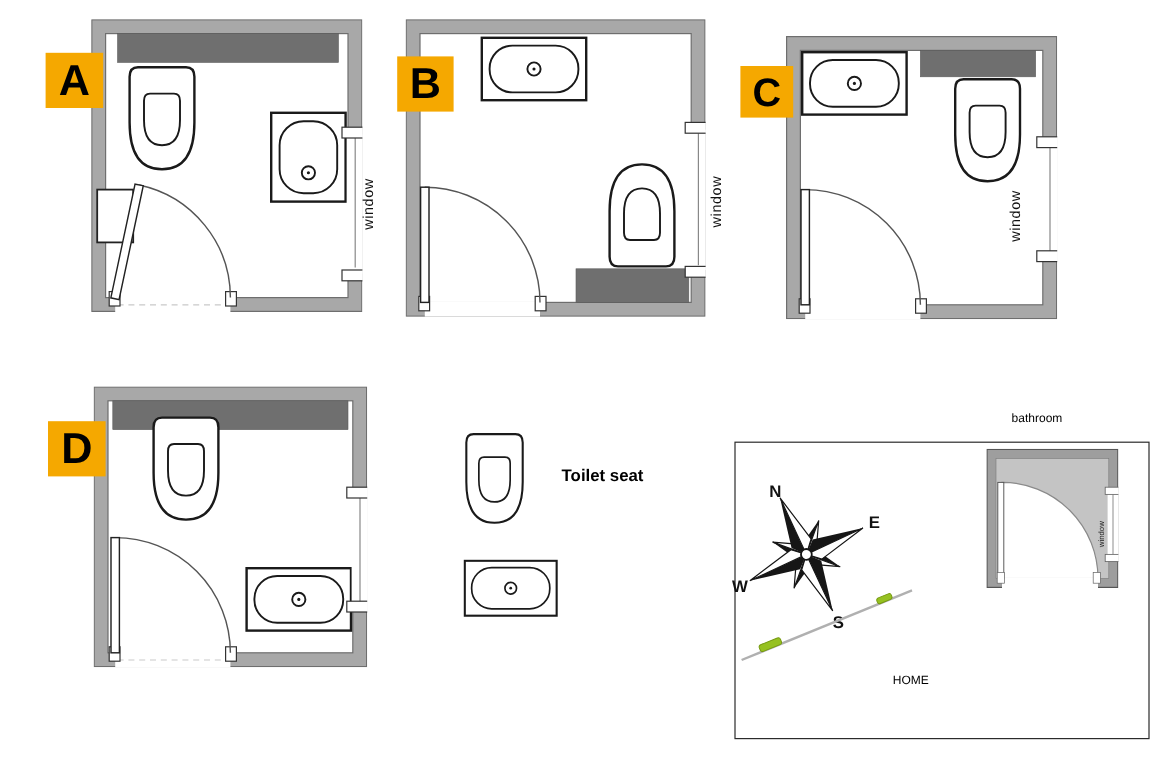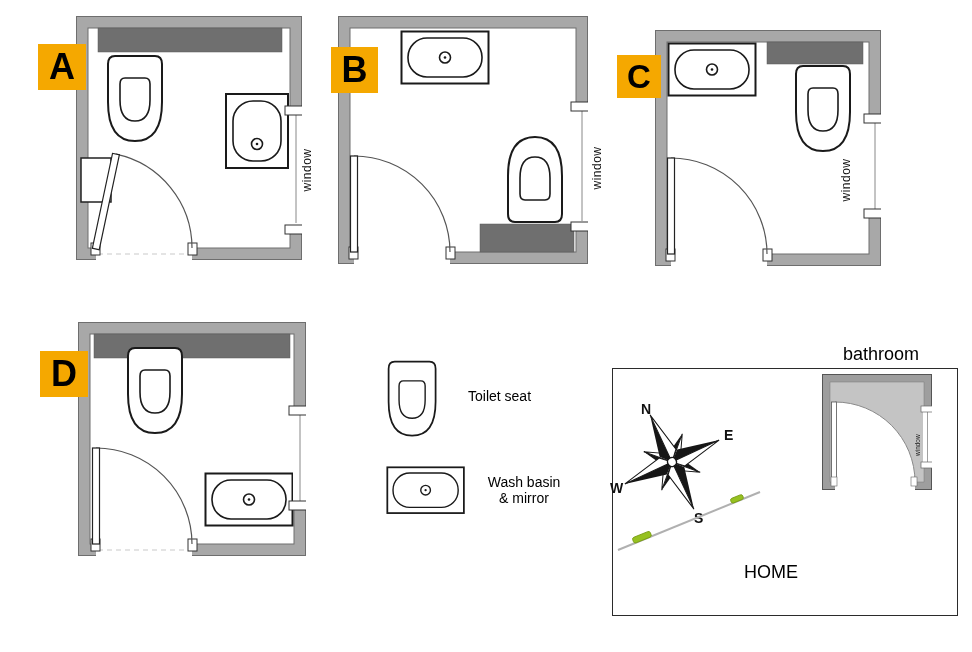--- a/index.html
+++ b/index.html
@@ -13,21 +13,21 @@
   .abs{position:absolute;}
   .plan-label{
     position:absolute;display:flex;align-items:center;justify-content:center;
     background:var(--accent-yellow);color:#000;font-weight:bold;font-size:36px;
     line-height:1;z-index:5;
   }
   .vtext{
     position:absolute;text-align:center;transform:rotate(-90deg);
     font-size:12px;color:#111;letter-spacing:0.5px;
   }
-  .caption{position:absolute;font-size:18px;color:#000;}
+  .caption{position:absolute;font-size:10px;color:#000;}
   .legend-text{position:absolute;font-size:14px;color:#000;}
   .home-outline{position:absolute;border:1.5px solid #2b2b2b;background:#fff;}
   
   .room-outer{fill:var(--wall-gray);stroke:#6e6e6e;stroke-width:1;}
   .room-inner{fill:#fff;stroke:#6e6e6e;stroke-width:1;}
   .dark-bar{fill:var(--dark-gray);stroke:#5a5a5a;stroke-width:0.5;}
   .fixture{fill:#fff;stroke:#1a1a1a;stroke-width:2;}
   .fixture-thin{fill:#fff;stroke:#1a1a1a;stroke-width:1.6;}
   .gap{fill:#fff;stroke:none;}
   .cap{fill:#fff;stroke:#333;stroke-width:1;}
@@ -186,29 +186,25 @@
       <rect class="cap" x="13" y="217" width="9" height="12"></rect>
       <rect class="cap" x="110" y="217" width="9" height="12"></rect>
       <path class="door-arc" d="M 18 126 A 96 96 0 0 1 114 222"></path>
       <rect class="door-panel" x="14.5" y="126" width="7" height="96"></rect>
     </g>
   </svg>
 
   <svg class="abs" style="left:386px;top:360px;" width="54" height="78" xmlns="http://www.w3.org/2000/svg">
     <use href="#sym-toilet" xlink:href="#sym-toilet" transform="scale(0.87)"></use>
   </svg>
-  <div class="legend-text" style="left:468px;top:388px;">Toilet seat</div>
+  <div class="legend-text" style="left:468px;top:388px;font-weight:bold;">Toilet seat</div>
 
   <svg class="abs" style="left:386px;top:466px;" width="80" height="50" xmlns="http://www.w3.org/2000/svg">
     <use href="#sym-basin" xlink:href="#sym-basin" transform="scale(0.88)"></use>
   </svg>
-  <div class="legend-text" style="left:478px;top:474px;width:92px;text-align:center;">
-    <div>Wash basin</div>
-    <div>&amp; mirror</div>
-  </div>
 
   <div class="caption" style="left:843px;top:344px;">bathroom</div>
 
   <div class="home-outline" style="left:612px;top:368px;width:346px;height:248px;"></div>
 
   <svg class="abs" style="left:822px;top:374px;" width="110" height="116" xmlns="http://www.w3.org/2000/svg">
     <rect class="mini-wall" x="0.5" y="0.5" width="109" height="115"></rect>
     <rect class="mini-floor" x="8" y="8" width="94" height="100"></rect>
     <g>
       <path class="mini-white" d="M 13 108 L 13 28 A 80 80 0 0 1 93 108 Z"></path>

